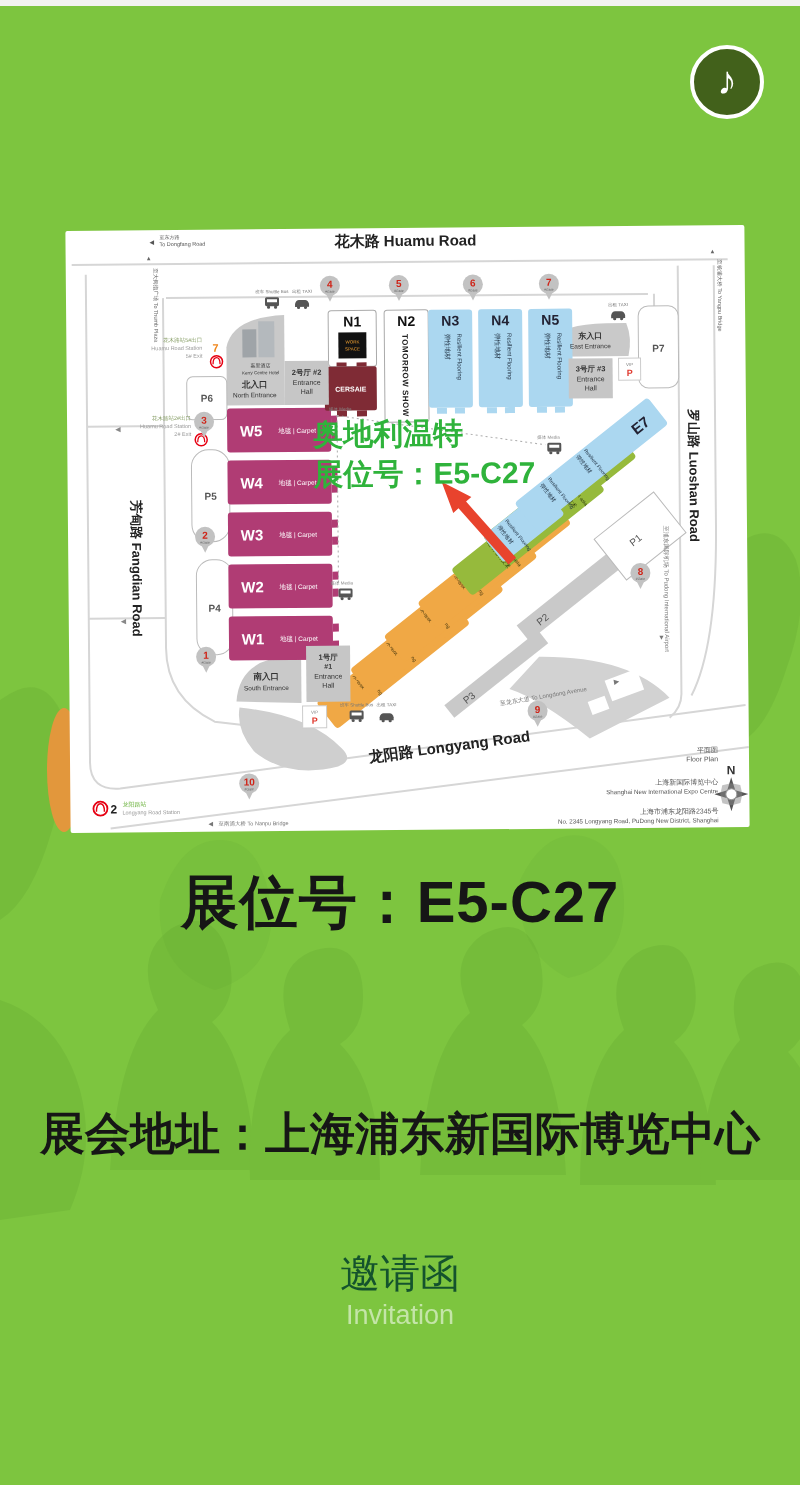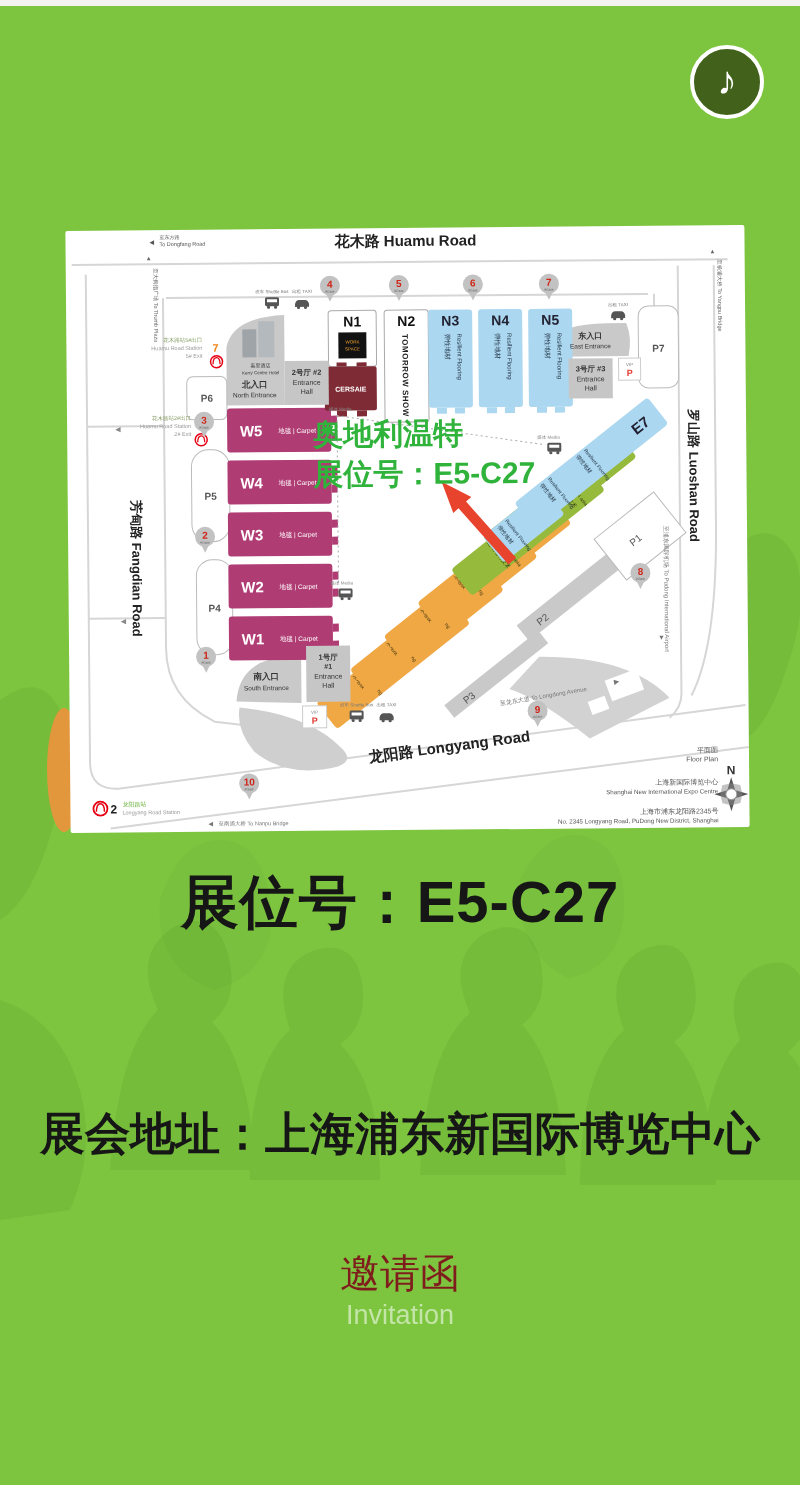--- a/index.html
+++ b/index.html
@@ -10,21 +10,21 @@
   .music-btn{position:absolute;top:45px;left:690px;width:74px;height:74px;border-radius:50%;
              background:#42611b;border:4px solid #fff;box-sizing:border-box;z-index:5;
              display:flex;align-items:center;justify-content:center;}
   .music-btn .note{color:#fff;font-size:40px;line-height:1;transform:translateY(-2px);}
   .map-panel{position:absolute;left:68px;top:228px;width:679px;height:602px;background:#fff;
              z-index:2;transform:rotate(-0.5deg);border-radius:2px;}
   .center-text{position:absolute;left:0;width:800px;text-align:center;color:#161616;z-index:2;}
   .booth-title{top:864px;font-size:58px;font-weight:700;letter-spacing:1px;}
   .event-date{top:1004px;font-size:46px;font-weight:600;}
   .event-address{top:1068px;font-size:45px;font-weight:600;margin-top:36px;}
-  .footer-zh{top:1246px;font-size:40px;font-weight:400;color:#7f1d1d;}
+  .footer-zh{top:1246px;font-size:40px;font-weight:400;color:#14532d;}
   .footer-en{top:1300px;font-size:27px;color:rgba(255,255,255,0.55);}
   svg text{font-family:"Liberation Sans","DejaVu Sans",sans-serif;}
   .pin-n{font-size:10px;font-weight:bold;fill:#cf2418;text-anchor:middle;}
   .pin-s{font-size:3.5px;fill:#666;text-anchor:middle;}
   .rd{stroke:#d6d6d6;stroke-width:2;fill:none;}
   .gray{fill:#c9c9c9;}
   .sm{fill:#555;}
 </style>
 </head>
 <body>

